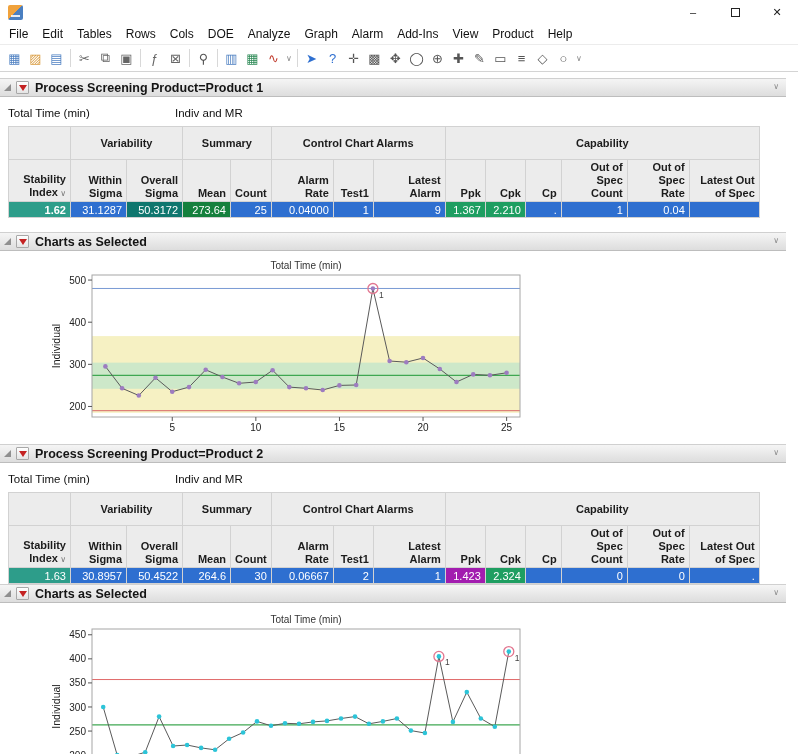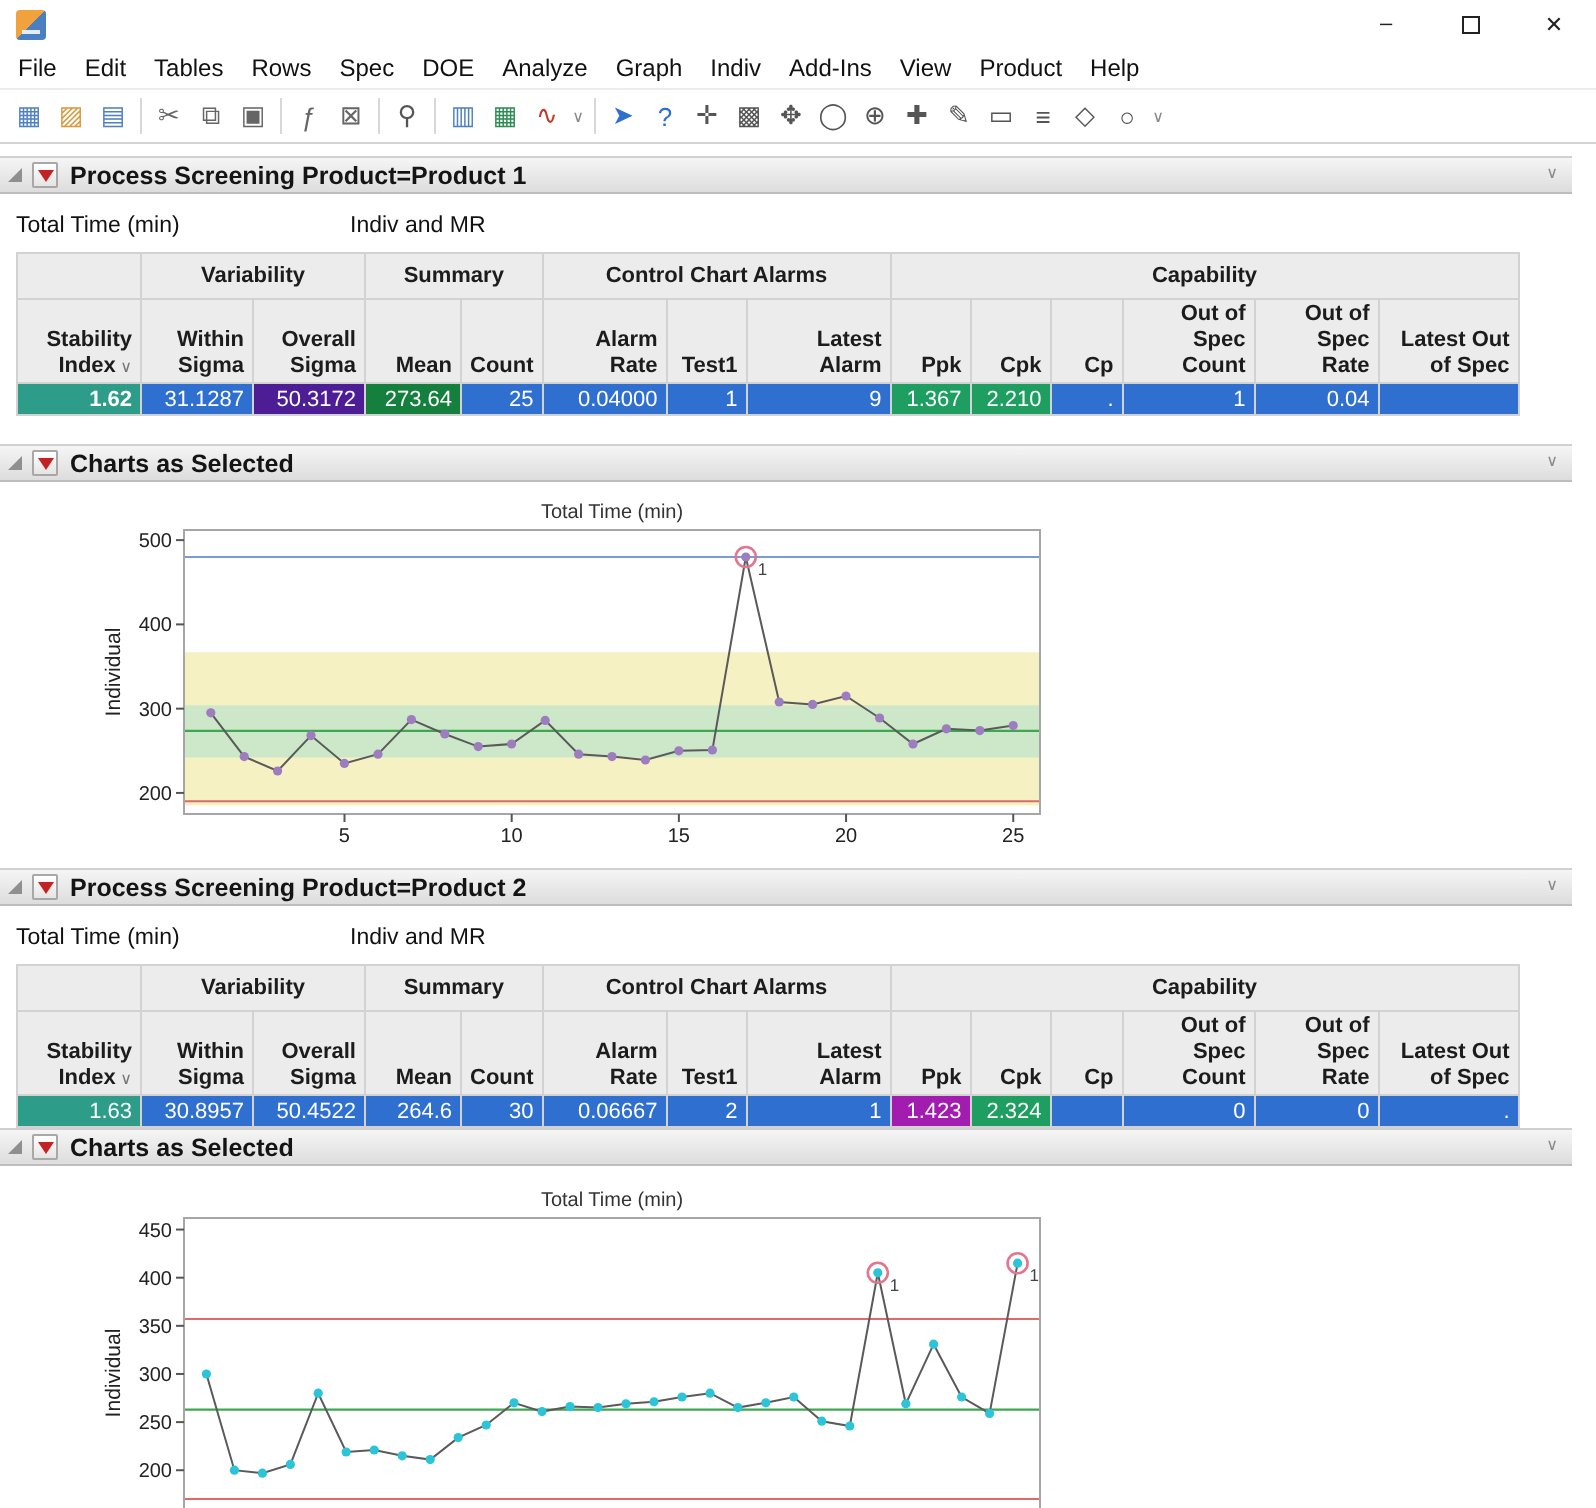--- a/index.html
+++ b/index.html
@@ -37,21 +37,21 @@
   .red-tri { width: 0; height: 0; border-left: 4px solid transparent; border-right: 4px solid transparent; border-top: 6px solid #c42222; }
   .oh-title { font-weight: bold; font-size: 12.5px; color: #141414; }
   .header-chevron { position: absolute; right: 7px; top: 3px; font-size: 8px; color: #8a8a8a; }
   
   .sub-row { position: relative; height: 15px; margin: 10px 0 4px 8px; font-size: 11.5px; color: #111; }
   .sub-right { position: absolute; left: 167px; top: 0; }
   
   table.jmp-table { border-collapse: collapse; table-layout: fixed; margin-left: 8px; font-size: 11px; border: 1px solid #c6c6c6; }
   table.jmp-table th, table.jmp-table td { border: 1px solid #d2d2d2; padding: 1px 4px; overflow: hidden; }
   table.jmp-table thead th { background: #ececec; font-weight: bold; color: #1c1c1c; }
-  th.group-th { text-align: center; height: 23px; }
+  th.group-th { text-align: center; height: 33px; }
   th.col-th { text-align: right; white-space: pre-line; vertical-align: bottom; height: 28px; line-height: 13px; }
   .sort-caret { font-size: 8px; color: #777; font-weight: normal; }
   table.jmp-table td { text-align: right; height: 16px; color: #fff; }
   
   .chart-block { margin-left: 50px; }
   svg .ct { font: 10px "Liberation Sans", sans-serif; fill: #333; }
   svg .tk { font: 10px "Liberation Sans", sans-serif; fill: #222; }
   svg .yl { font: 10.5px "Liberation Sans", sans-serif; fill: #222; }
   svg .al { font: 8.5px "Liberation Sans", sans-serif; fill: #444; }
   
@@ -69,25 +69,25 @@
       </div>
     <div class="win-btn">✕</div>
   </div>
 </div>
 
 <div class="menubar">
     <span class="menu-item">File</span>
     <span class="menu-item">Edit</span>
     <span class="menu-item">Tables</span>
     <span class="menu-item">Rows</span>
-    <span class="menu-item">Spec</span>
+    <span class="menu-item">Cols</span>
     <span class="menu-item">DOE</span>
     <span class="menu-item">Analyze</span>
     <span class="menu-item">Graph</span>
-    <span class="menu-item">Indiv</span>
+    <span class="menu-item">Alarm</span>
     <span class="menu-item">Add-Ins</span>
     <span class="menu-item">View</span>
     <span class="menu-item">Product</span>
     <span class="menu-item">Help</span>
   </div>
 
 <div class="toolbar">
     <span class="tb-icon" style="color: rgb(79, 129, 194);">▦</span>
     <span class="tb-icon" style="color: rgb(217, 154, 61);">▨</span>
     <span class="tb-icon" style="color: rgb(79, 129, 194);">▤</span>
@@ -181,21 +181,21 @@
         <th class="col-th">Out of
 Spec Rate</th>
         <th class="col-th">Latest Out
 of Spec</th>
       </tr>
     </thead>
     <tbody>
       <tr>
         <td style="background: rgb(45, 157, 138); font-weight: bold;">1.62</td>
         <td style="background: rgb(46, 111, 208);">31.1287</td>
-        <td style="background: #4c1d95;">50.3172</td>
+        <td style="background: #0f766e;">50.3172</td>
         <td style="background: #15803d;">273.64</td>
         <td style="background: rgb(46, 111, 208);">25</td>
         <td style="background: rgb(46, 111, 208);">0.04000</td>
         <td style="background: rgb(46, 111, 208);">1</td>
         <td style="background: rgb(46, 111, 208);">9</td>
         <td style="background: rgb(30, 158, 97);">1.367</td>
         <td style="background: rgb(30, 158, 97);">2.210</td>
         <td style="background: rgb(46, 111, 208);">.</td>
         <td style="background: rgb(46, 111, 208);">1</td>
         <td style="background: rgb(46, 111, 208);">0.04</td>

